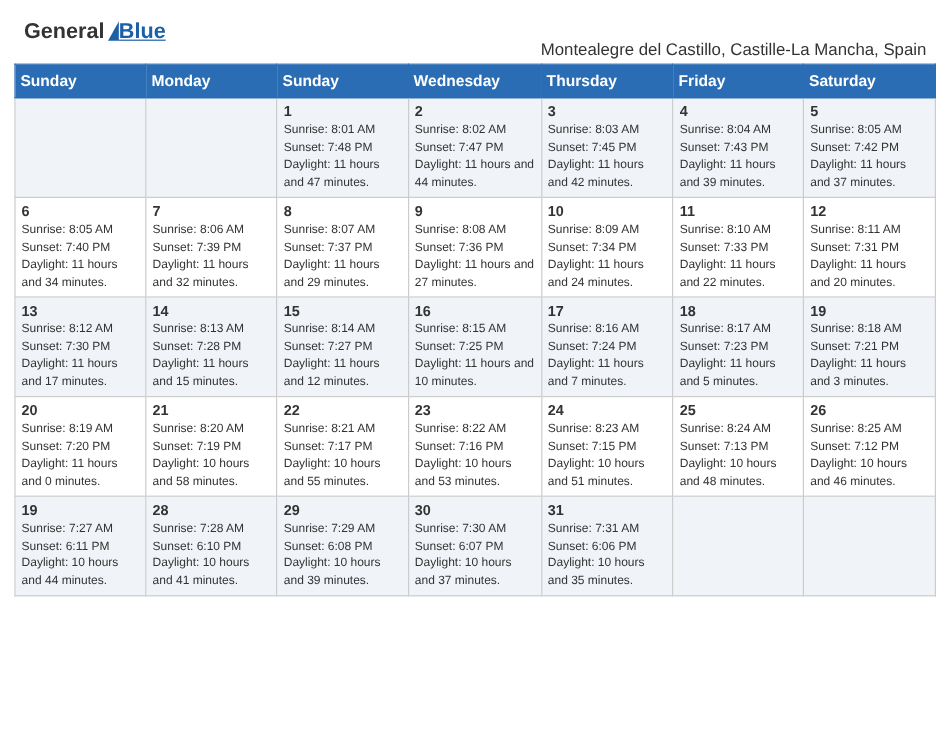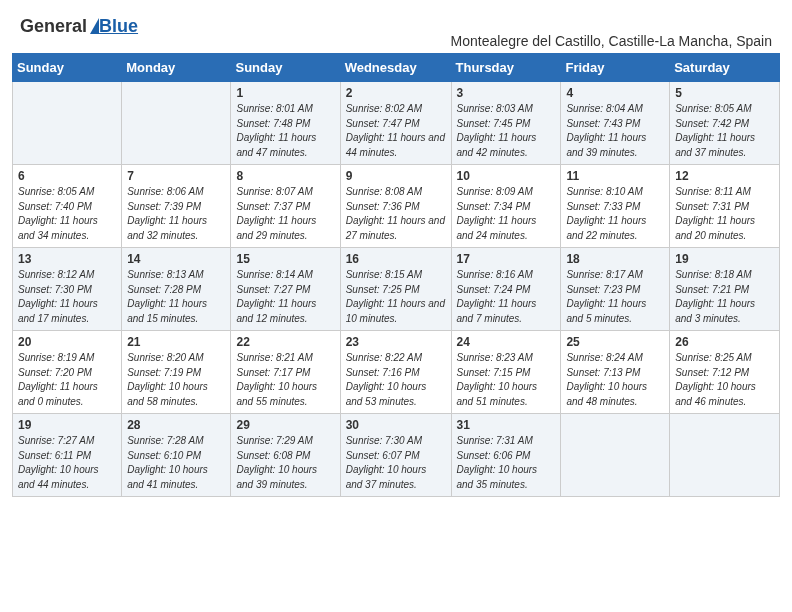--- a/index.html
+++ b/index.html
@@ -70,21 +70,20 @@
     .day-num {
       font-size: 12px;
       font-weight: bold;
       display: block;
       margin-bottom: 2px;
     }
     .day-detail {
       font-size: 10px;
       line-height: 1.45;
       color: #333;
-      font-style: italic;
     }
   </style>
 </head>
 <body>
 
 <div class="header">
   <div class="logo">
     <span style="display:flex;align-items:center;">
       <span style="font-size:18px;font-weight:bold;color:#333;">General</span>
       <span style="display:inline-block;width:0;height:0;border-left:9px solid transparent;border-bottom:16px solid #1a5fa8;margin-left:3px;margin-bottom:2px;"></span>

